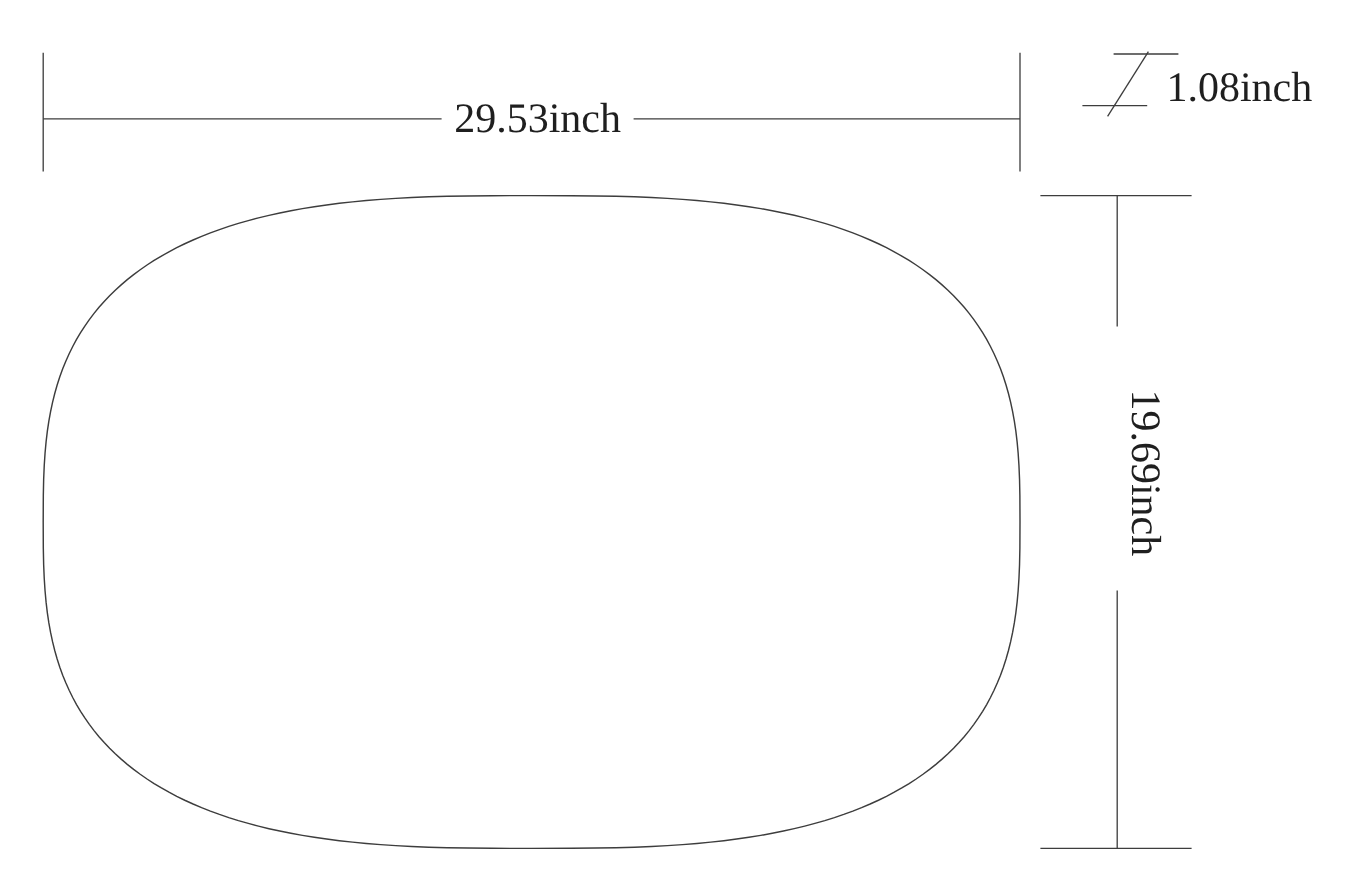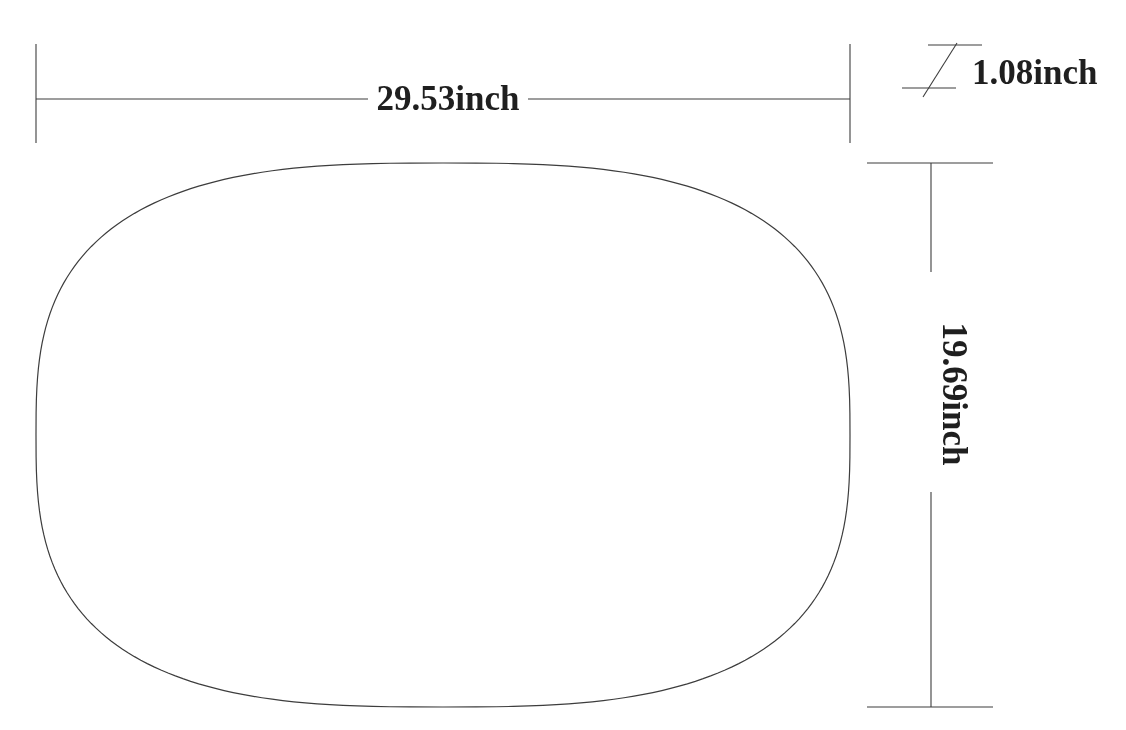--- a/index.html
+++ b/index.html
@@ -4,21 +4,20 @@
 <style>
   html, body {
     margin: 0; padding: 0;
     background: #ffffff;
   }
   .canvas {
     position: relative;
     width: 1126px; height: 730px;
     background: var(--bg, #ffffff);
     overflow: hidden;
-    font-weight: bold;
   }
   svg { display: block; }
   .dim-line {
     stroke: var(--line, #3d3d3d);
     stroke-width: 1.1;
     fill: none;
     stroke-linecap: butt;
   }
   .outline {
     stroke: var(--line, #474747);

